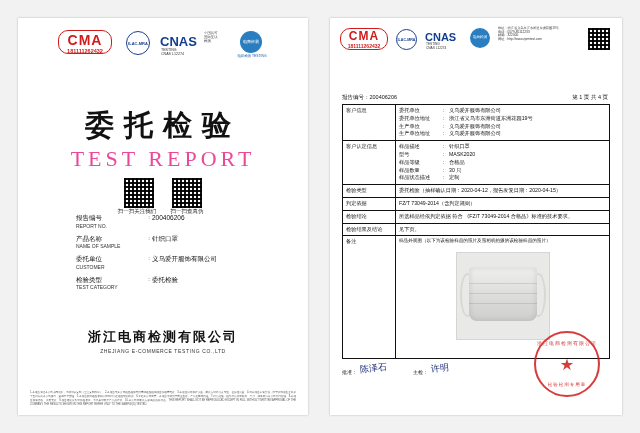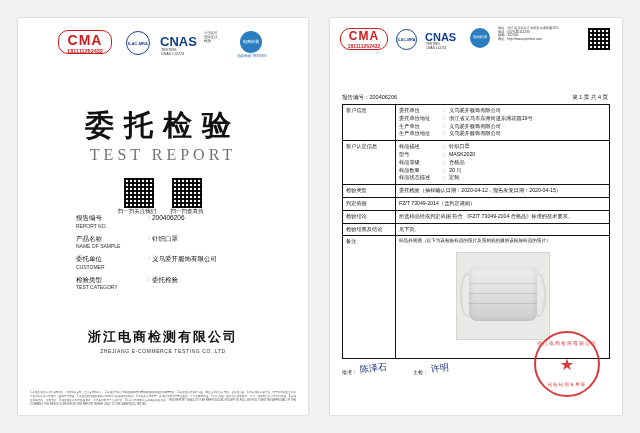--- a/index.html
+++ b/index.html
@@ -103,22 +103,22 @@
     font-size: 29px;
     color: #111;
     font-weight: bold;
   }
   .big-title-en {
     position: absolute;
     left: 0; right: 0;
     text-align: center;
     font-family: "Liberation Serif", serif;
     letter-spacing: 4px;
-    font-size: 16px;
-    color: #737373;
+    font-size: 22px;
+    color: #ec4899;
   }
   .qr {
     position: absolute;
     background:
       repeating-linear-gradient(0deg, #111 0 2px, #fff 2px 4px),
       repeating-linear-gradient(90deg, #111 0 2px, #fff 2px 4px);
     background-blend-mode: multiply;
     border: 2px solid #fff;
   }
   .qr-cap {

